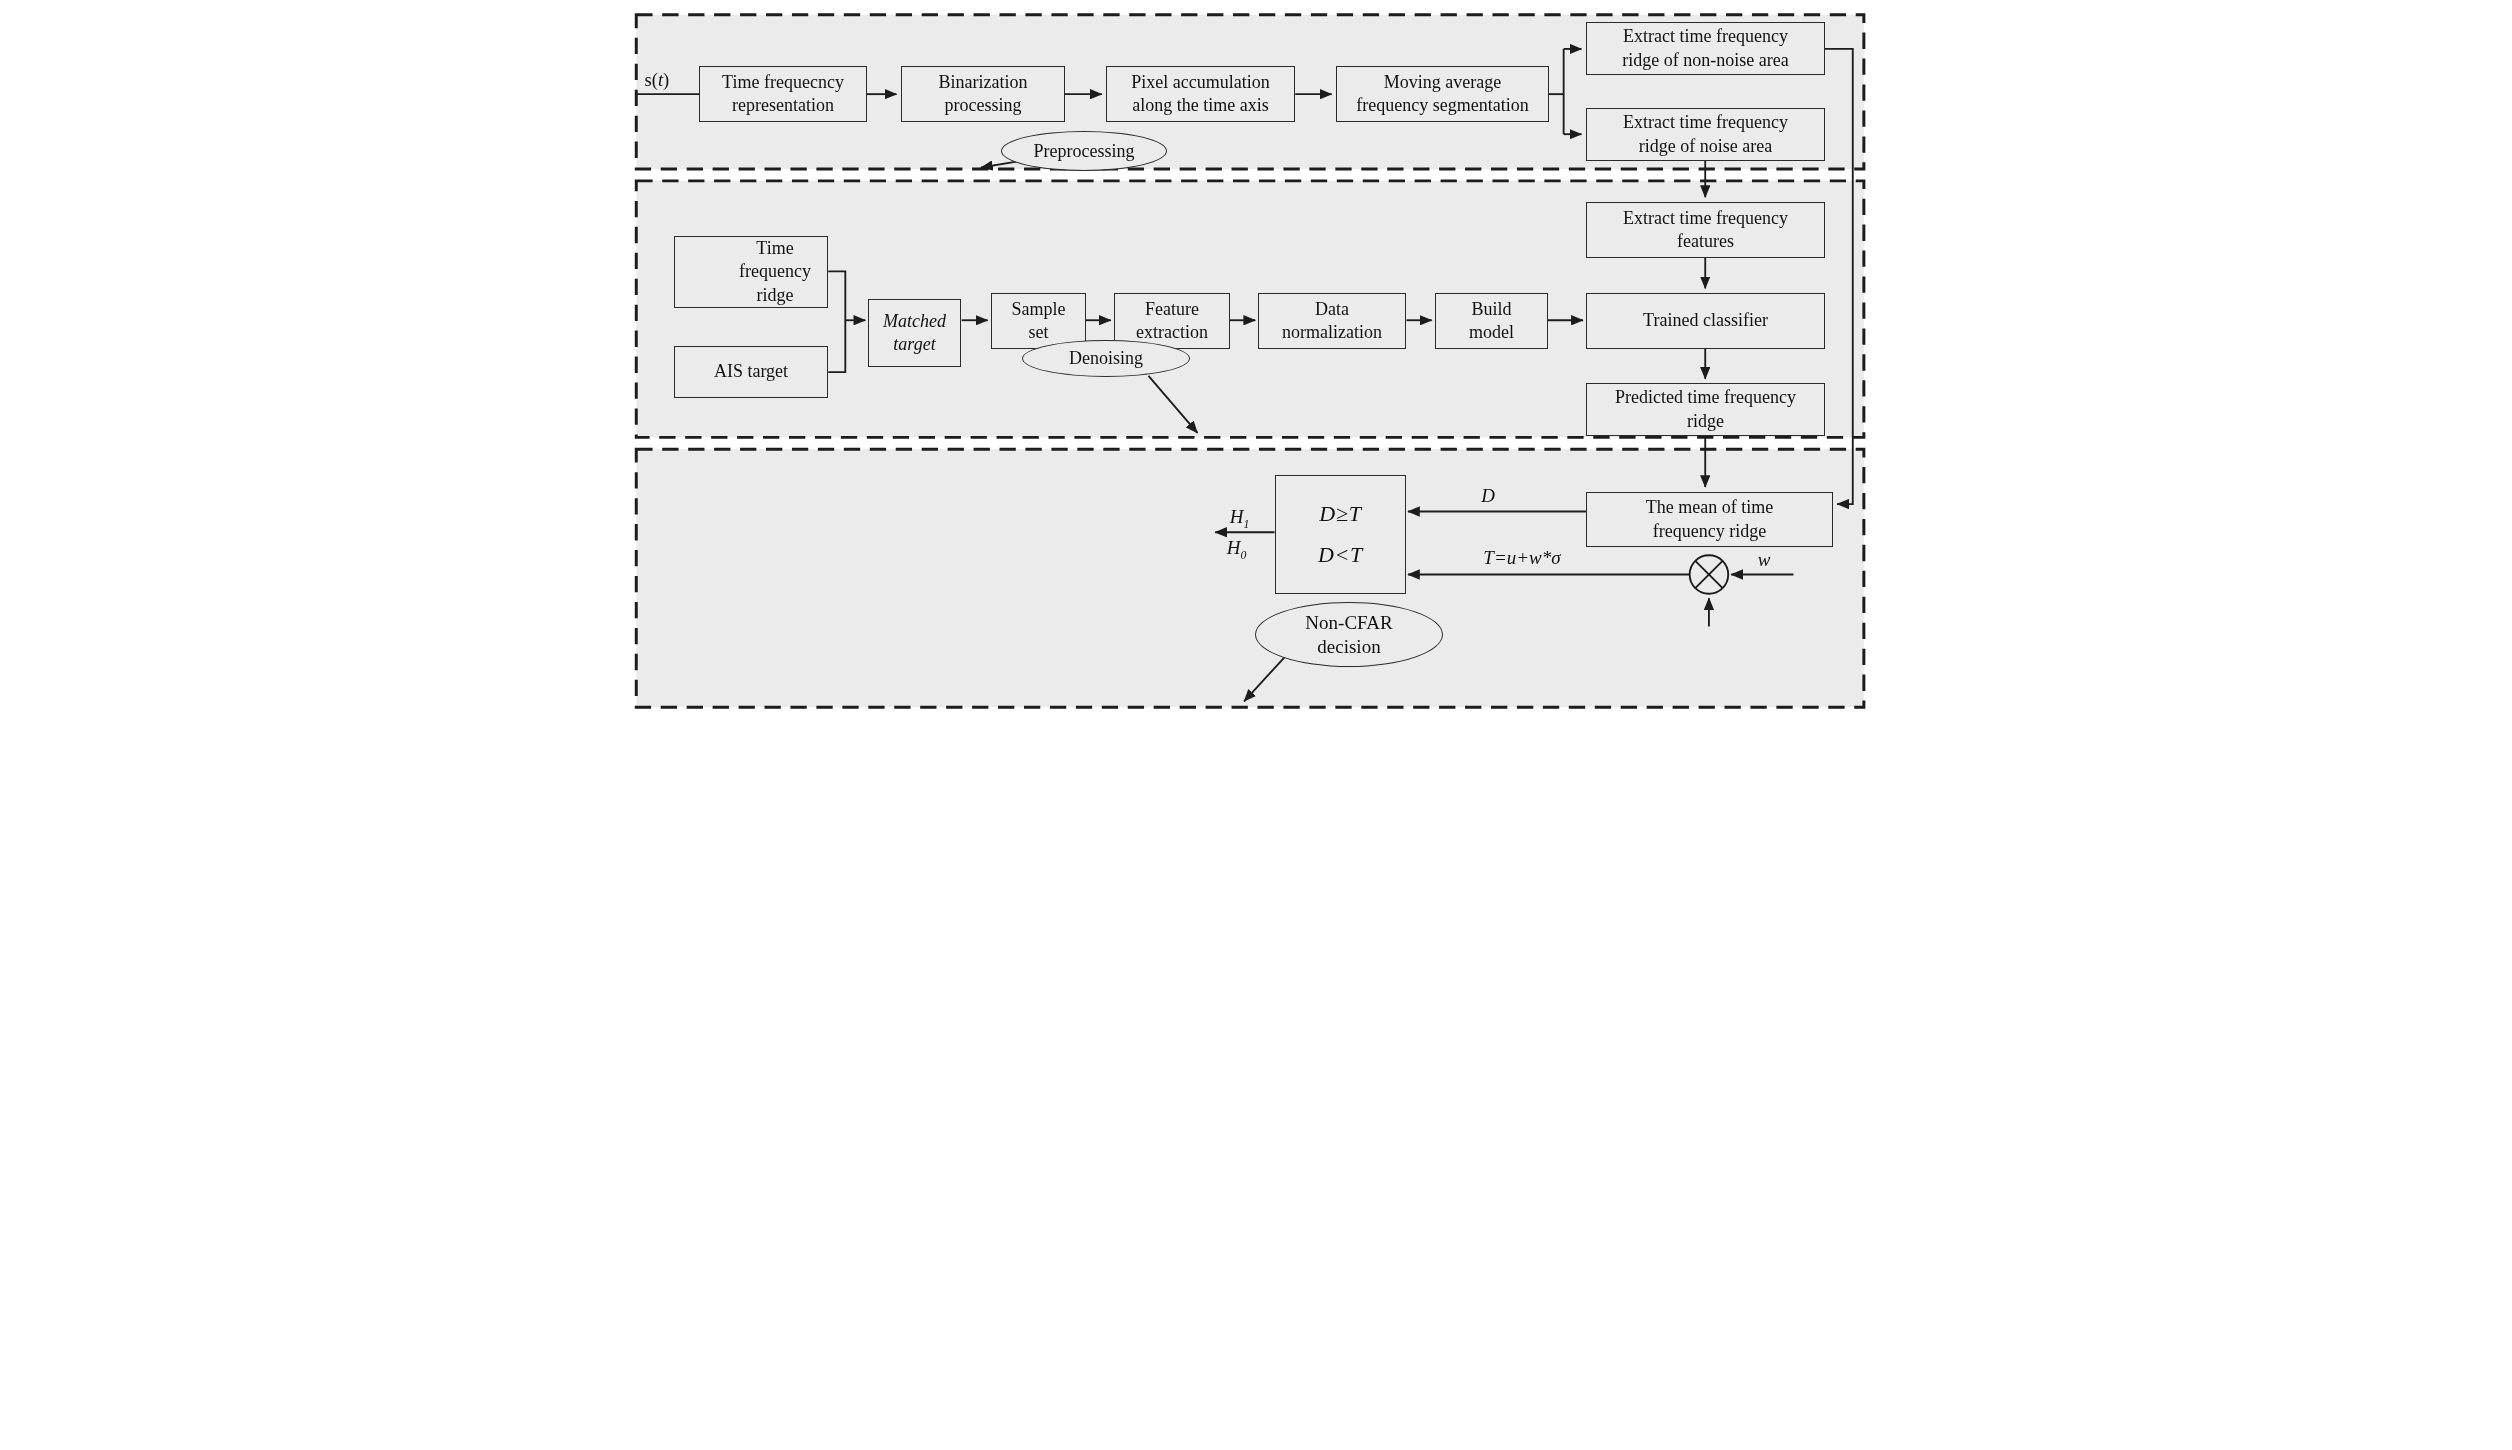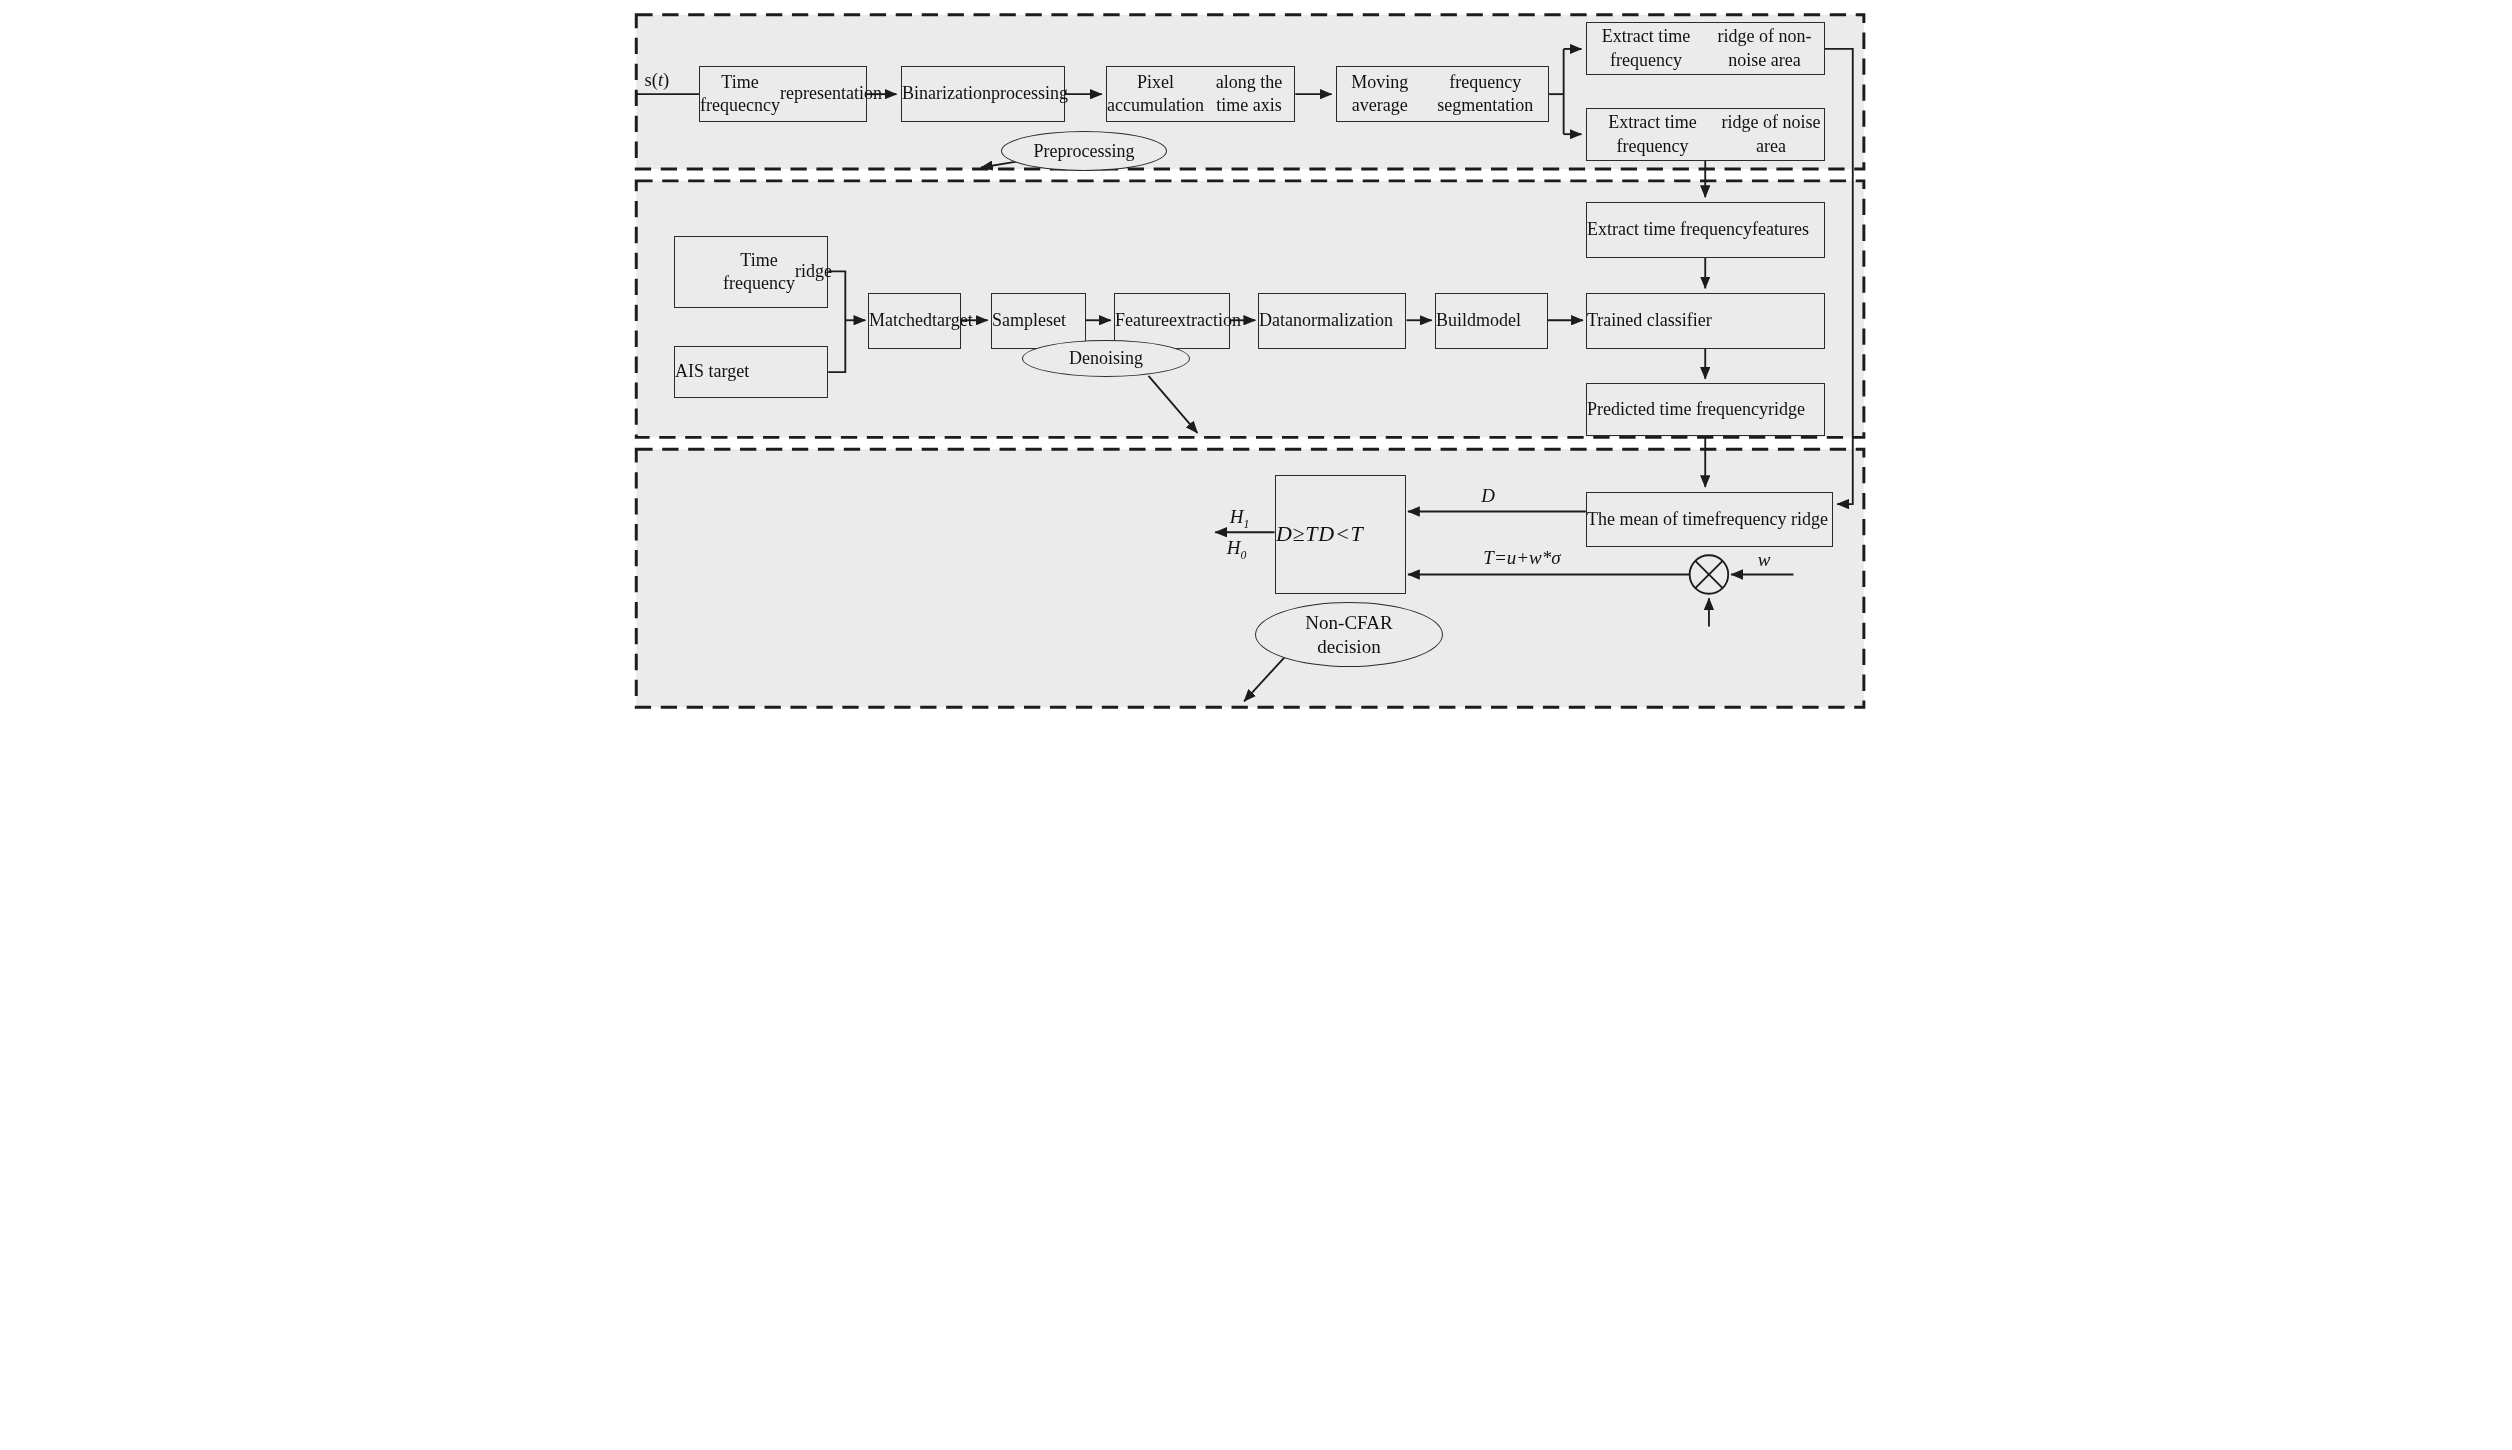--- a/index.html
+++ b/index.html
@@ -14,21 +14,21 @@
     position:relative;width:1256px;height:725px;margin:0 auto;
     background:var(--page_bg);
     font-family:"Liberation Serif","DejaVu Serif",serif;
     color:var(--text);
   }
   svg.wires{position:absolute;left:0;top:0;width:1256px;height:725px;}
   .box{
     position:absolute;box-sizing:border-box;
     border:1.5px solid var(--box_border);
     background:var(--section_bg);
-    display:flex;flex-direction:row;align-items:center;justify-content:flex-start;
+    display:flex;flex-direction:column;align-items:center;justify-content:center;
     text-align:center;font-size:18px;line-height:1.28;color:var(--text);
   }
   .ellipse{
     position:absolute;box-sizing:border-box;
     border:1.5px solid var(--box_border);border-radius:50%;
     background:var(--section_bg);
     display:flex;flex-direction:column;align-items:center;justify-content:center;
     text-align:center;font-size:18px;line-height:1.25;color:var(--text);
   }
   .lbl{position:absolute;font-size:19px;text-align:center;color:var(--text);}
@@ -133,21 +133,21 @@
     <div>Preprocessing</div>
   </div>
 
   <div class="box" style="left:46px;top:236px;width:154px;height:72px;padding-left:48px;">
     <div>Time frequency</div>
     <div>ridge</div>
   </div>
   <div class="box" style="left:46px;top:346px;width:154px;height:52px;">
     <div>AIS target</div>
   </div>
-  <div class="box" style="left:240px;top:293px;width:93px;height:56px;">
+  <div class="box" style="left:240px;top:299px;width:93px;height:68px;font-style:italic;">
     <div>Matched</div>
     <div>target</div>
   </div>
   <div class="box" style="left:363px;top:293px;width:95px;height:56px;">
     <div>Sample</div>
     <div>set</div>
   </div>
   <div class="box" style="left:486px;top:293px;width:116px;height:56px;">
     <div>Feature</div>
     <div>extraction</div>

